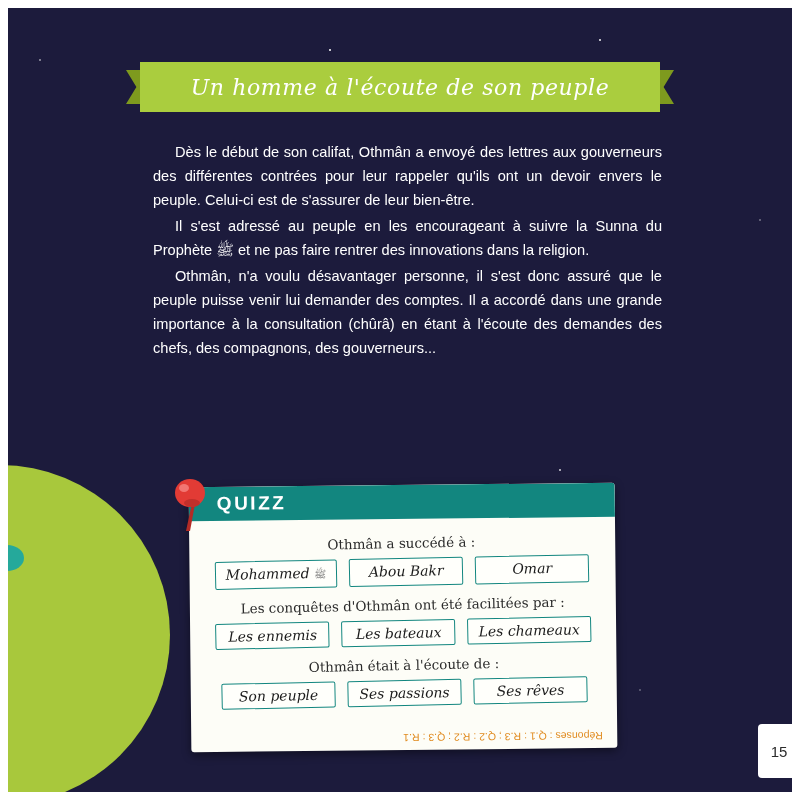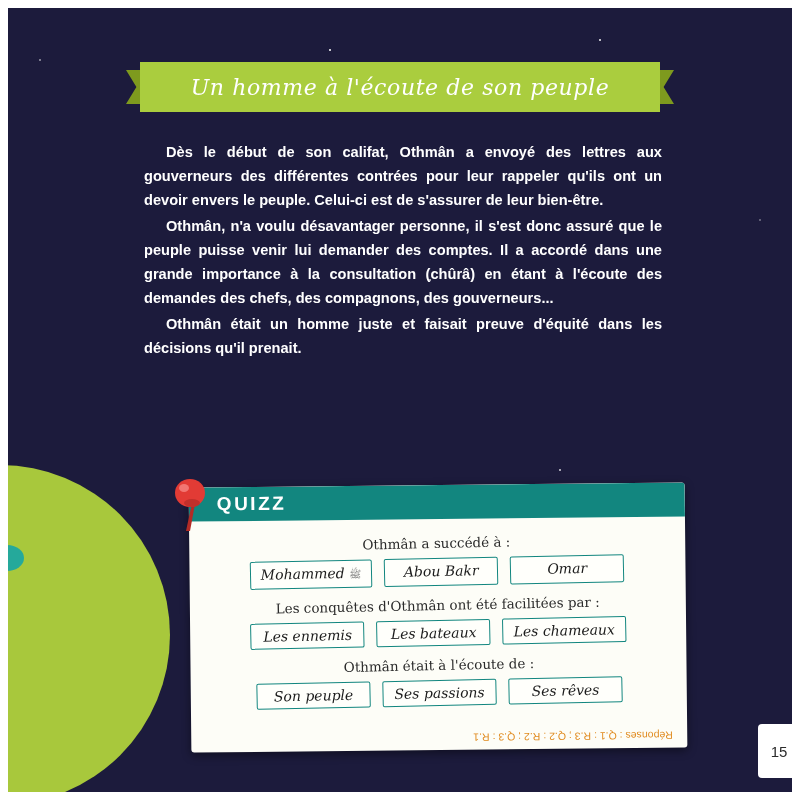--- a/index.html
+++ b/index.html
@@ -141,32 +141,31 @@
     position: absolute;
     left: 140px;
     top: 140px;
     width: 522px;
     color: #ffffff;
     font-size: 14.6px;
     line-height: 24px;
     font-family: "Liberation Sans", sans-serif;
   }
   .body-copy p {
-    margin: 0 0 2px 4px;
+    margin: 0 0 2px 13px;
     text-indent: 22px;
     text-align: justify;
-    font-weight: bold;
   }
 
   
   .quizz-wrap {
     position: absolute;
     left: 190px;
     top: 485px;
-    width: 496px;
+    width: 426px;
     height: 265px;
   }
   .quizz-card {
     position: absolute;
     inset: 0;
     background: #fdfdf7;
     border-radius: 3px;
     box-shadow: 0 3px 10px rgba(0,0,0,0.45);
     transform: rotate(-0.6deg);
     overflow: hidden;
@@ -280,22 +279,22 @@
   <div class="ribbon">
     <span class="tail-l"></span>
     <span class="tail-r"></span>
     <div class="band">
       <span class="title-text">Un homme à l'écoute de son peuple</span>
     </div>
   </div>
 
   <div class="body-copy">
     <p>Dès le début de son califat, Othmân a envoyé des lettres aux gouverneurs des différentes contrées pour leur rappeler qu'ils ont un devoir envers le peuple. Celui-ci est de s'assurer de leur bien-être.</p>
+    <p>Il s'est adressé au peuple en les encourageant à suivre la Sunna du Prophète ﷺ et ne pas faire rentrer des innovations dans la religion.</p>
     <p>Othmân, n'a voulu désavantager personne, il s'est donc assuré que le peuple puisse venir lui demander des comptes. Il a accordé dans une grande importance à la consultation (chûrâ) en étant à l'écoute des demandes des chefs, des compagnons, des gouverneurs...</p>
-    <p>Othmân était un homme juste et faisait preuve d'équité dans les décisions qu'il prenait.</p>
   </div>
 
   <div class="quizz-wrap">
     <div class="quizz-card">
       <div class="quizz-header">
         <span class="label">QUIZZ</span>
       </div>
 
       <div class="quizz-body">
         <div class="q-block">

